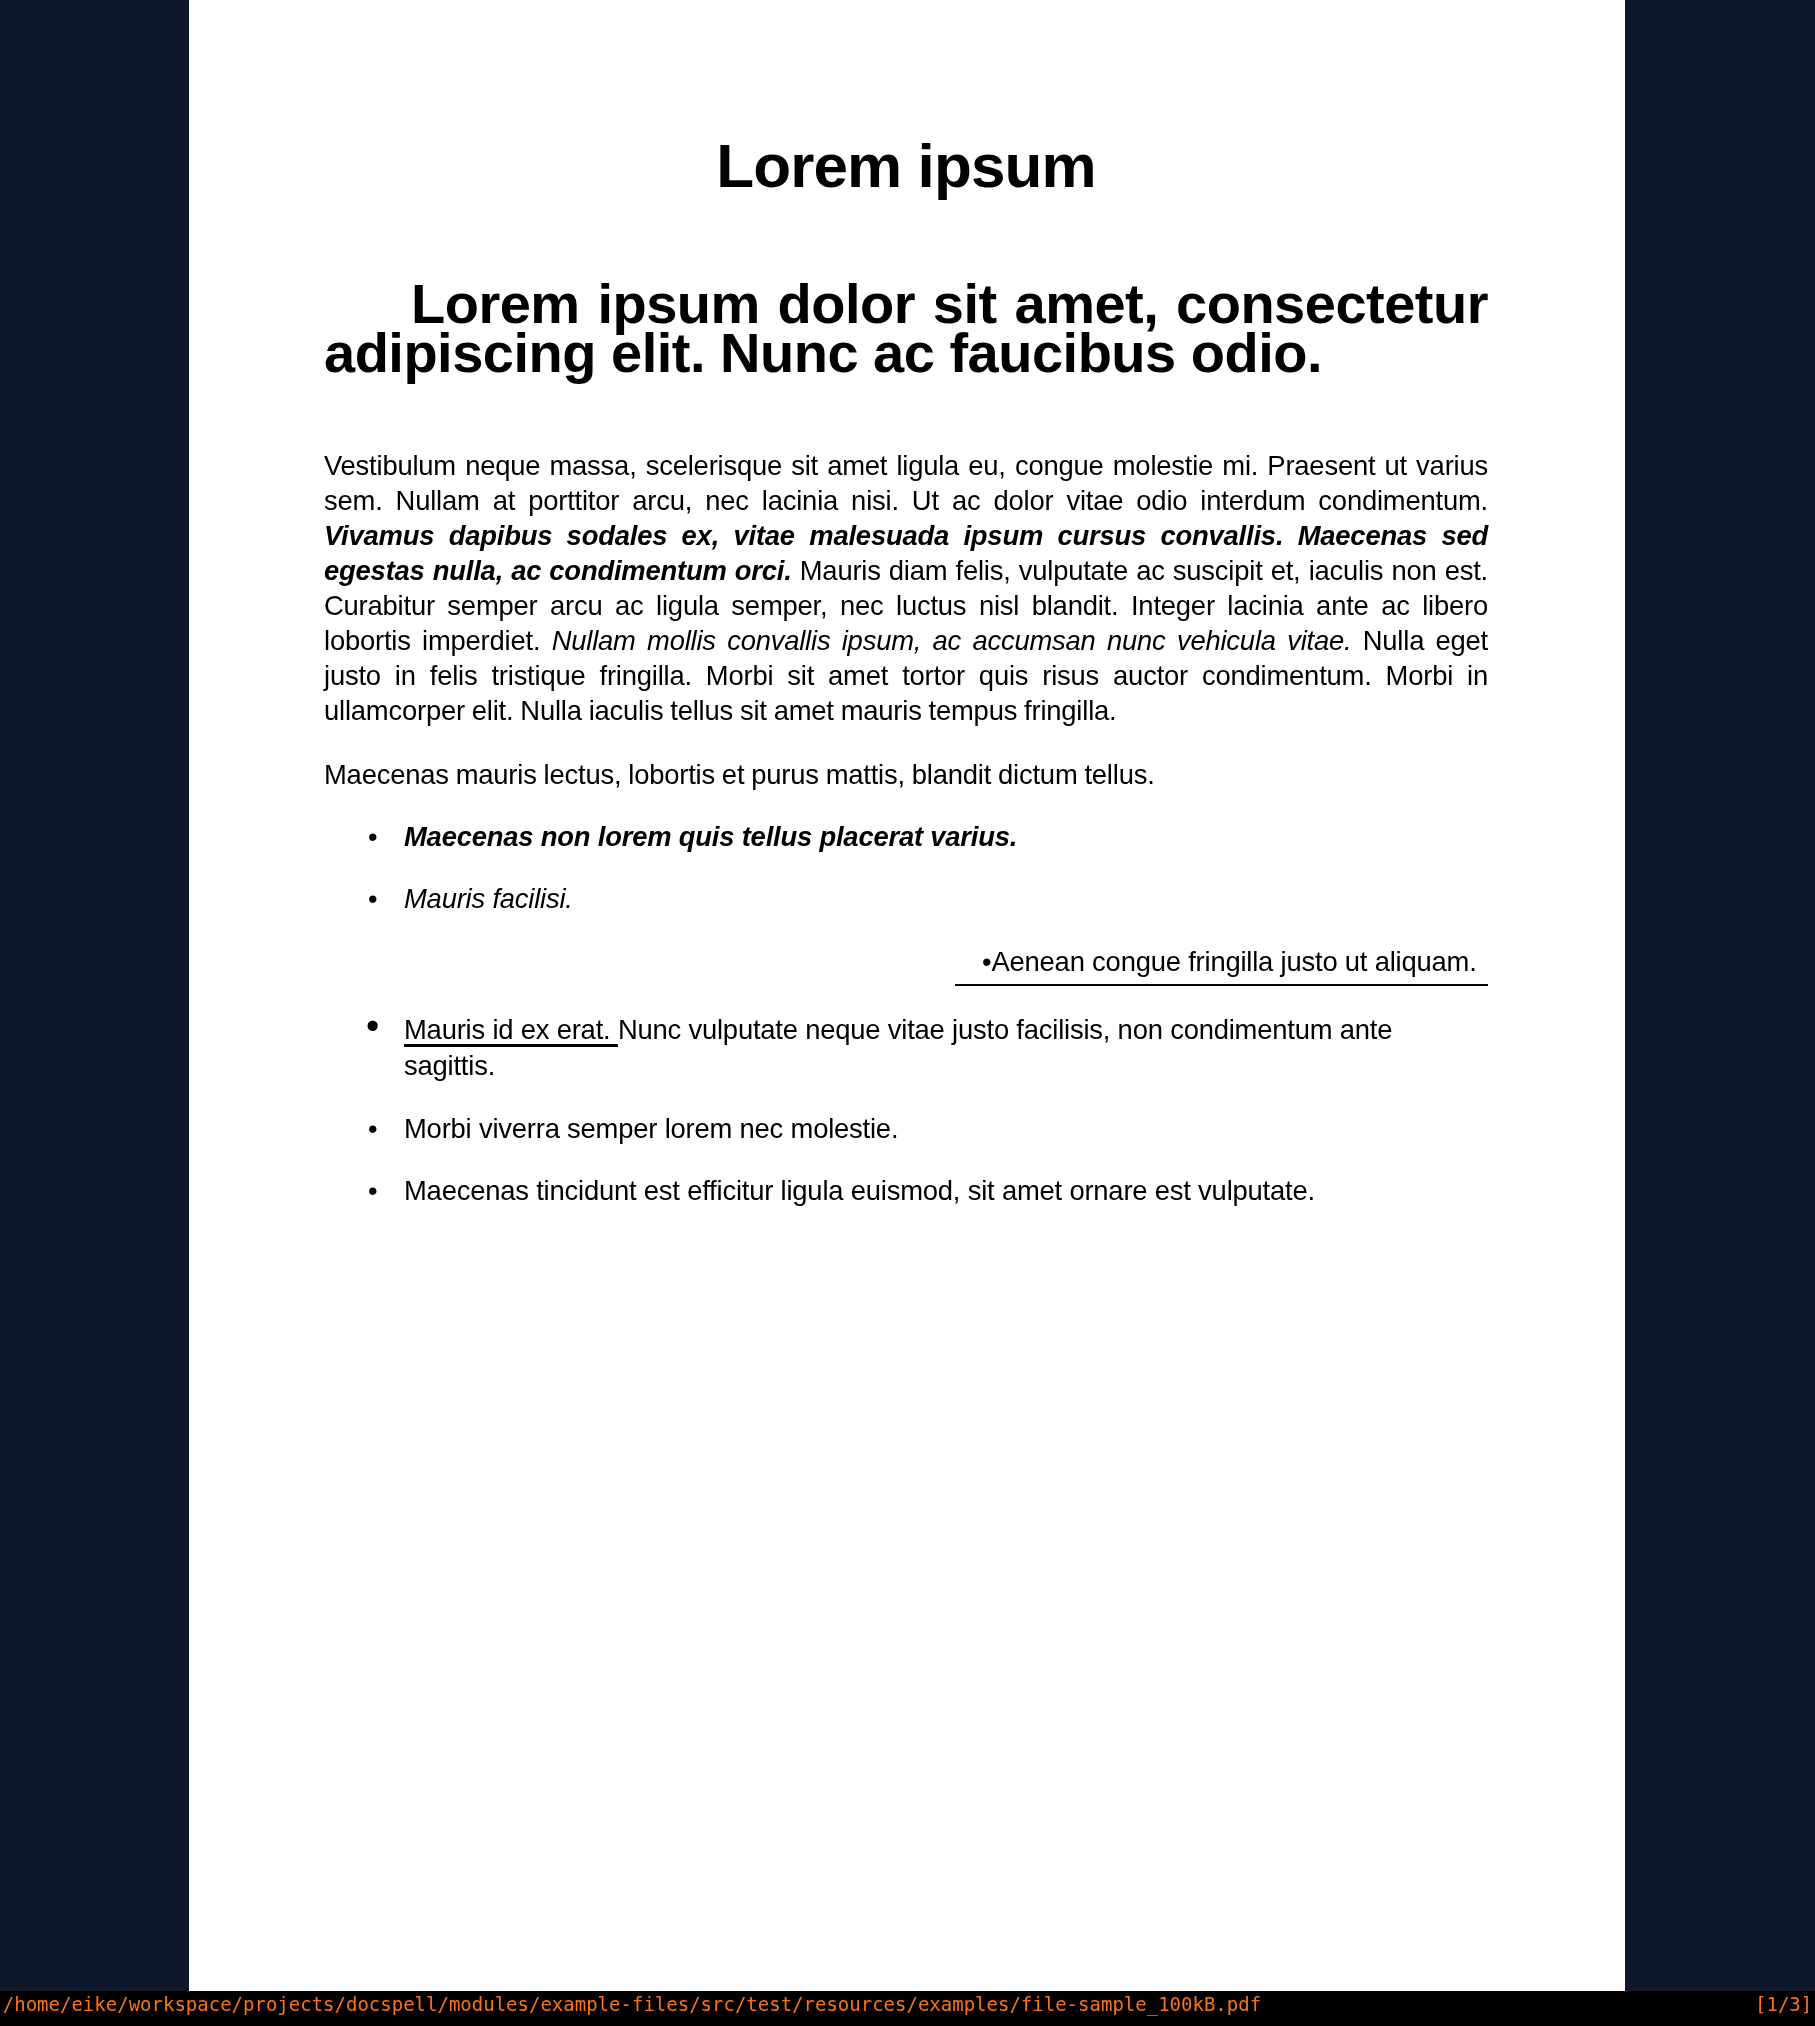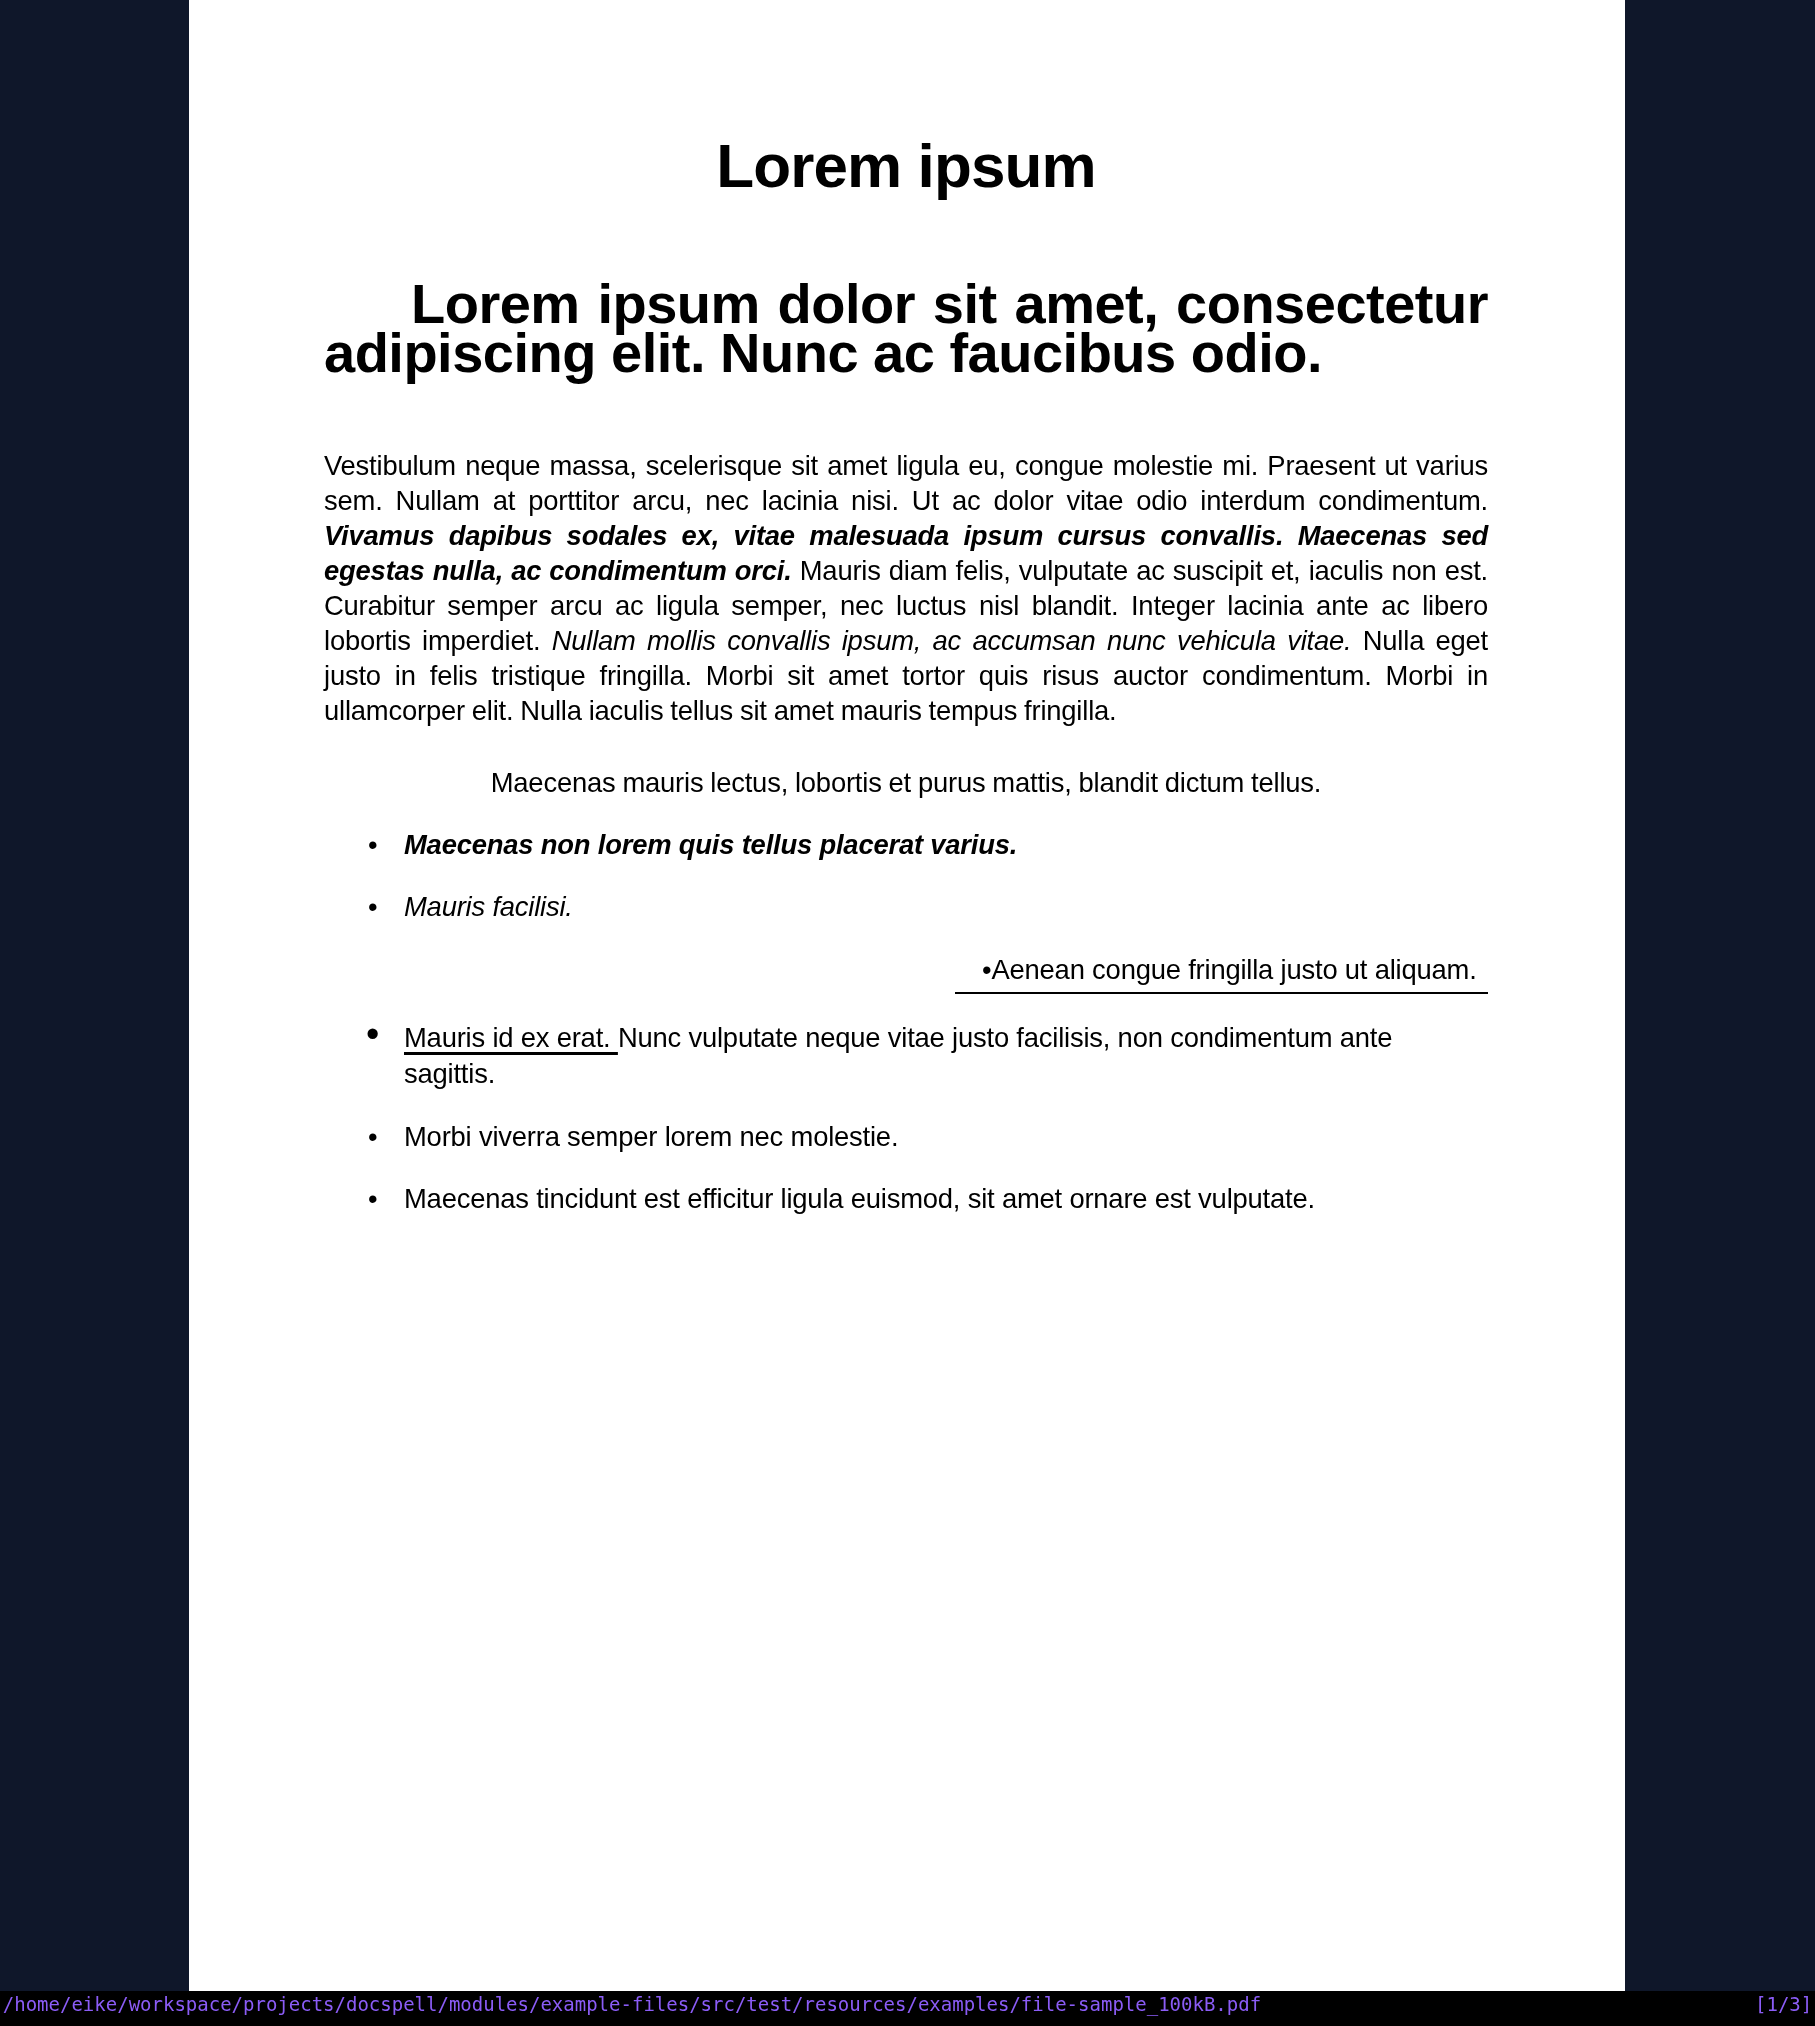--- a/index.html
+++ b/index.html
@@ -43,21 +43,21 @@
     text-align: justify;
   }
   .para {
     margin: 0;
     font-size: 27.4px;
     line-height: 35px;
     letter-spacing: -0.2px;
     word-spacing: -0.5px;
   }
   .para-1 { margin-top: 71px; text-align: justify; }
-  .para-2 { margin-top: 37px; text-align: center; }
+  .para-2 { margin-top: 29px; }
   .run-bold { font-weight: bold; font-style: italic; }
   .run-italic { font-style: italic; }
   .run-underline {
     text-decoration: underline;
     text-decoration-thickness: 2.8px;
     text-underline-offset: 4.7px;
   }
   .list { margin-top: 24.6px; }
   .li {
     position: relative;
@@ -88,21 +88,21 @@
   .li.u-full .bullet {
     position: static;
     display: inline-block;
     width: 36px;
   }
   .statusbar {
     position: absolute;
     left: 0; bottom: 0;
     width: 100%; height: 35px;
     background: #000;
-    color: #8b5cf6;
+    color: #f97316;
     font-family: "DejaVu Sans Mono", "Liberation Mono", monospace;
     font-size: 19px;
     line-height: 27.4px;
     display: flex;
     justify-content: space-between;
     box-sizing: border-box;
     padding: 0 2.8px;
     white-space: nowrap;
   }
 </style>

